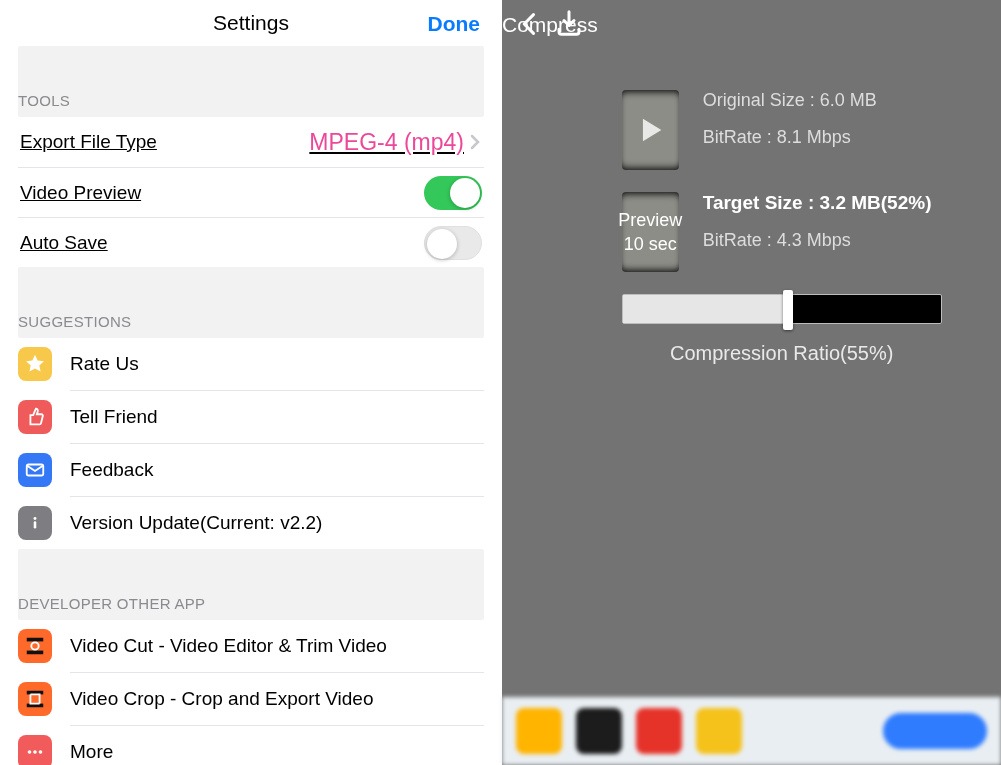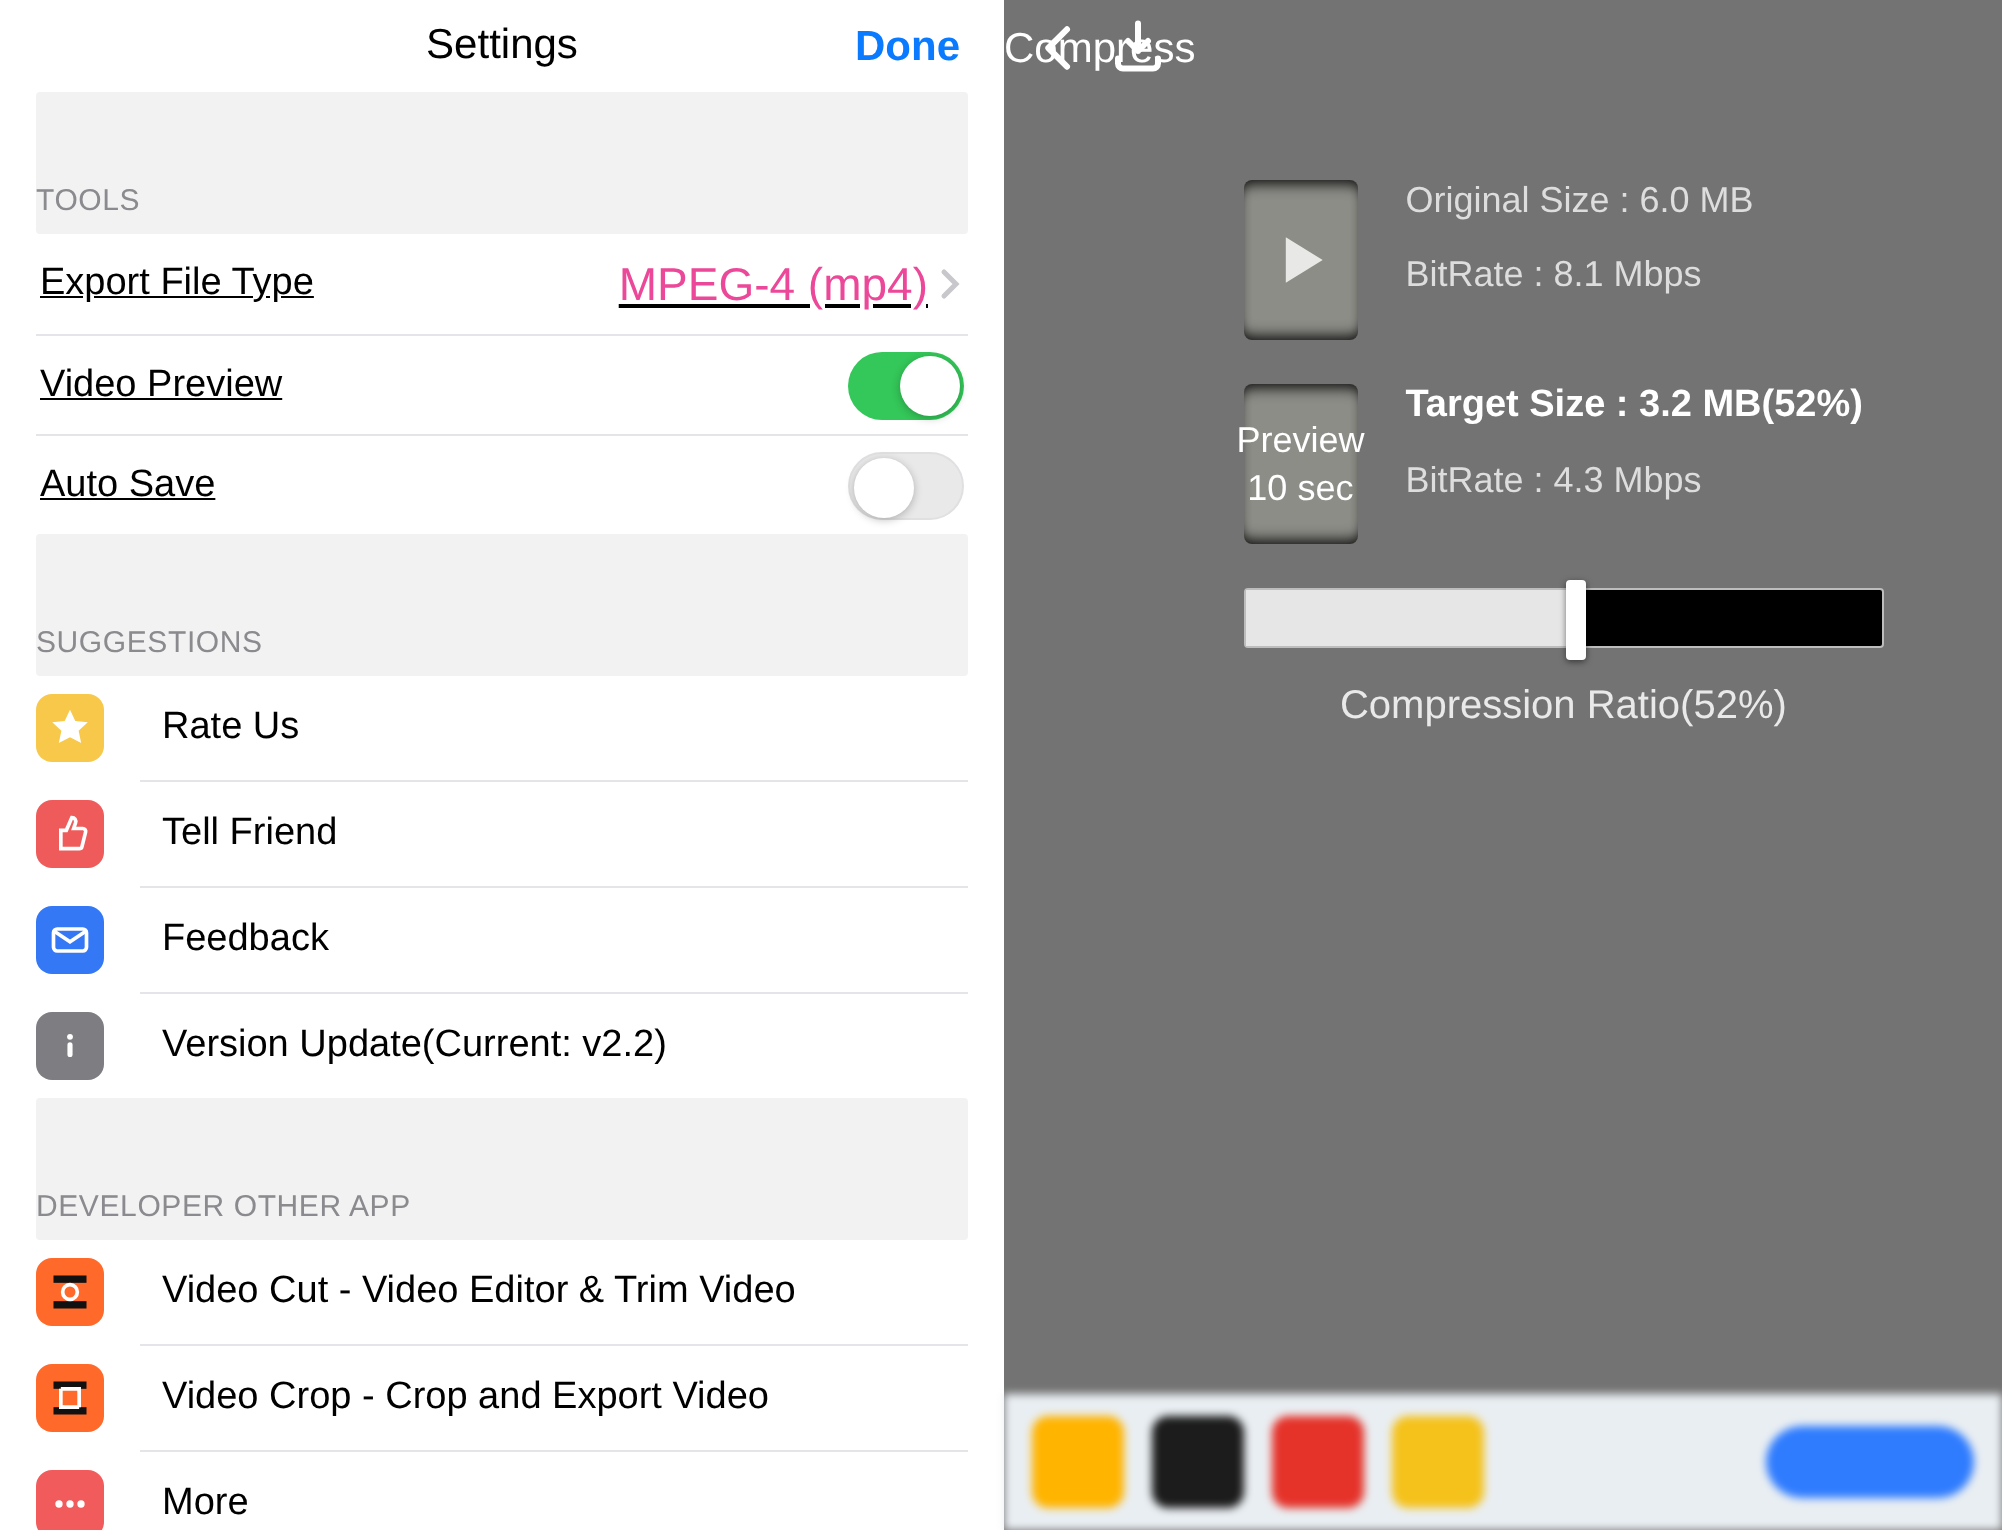--- a/index.html
+++ b/index.html
@@ -88,21 +88,21 @@
   .toggle .knob {
     position: absolute; top: 2px; width: 30px; height: 30px; border-radius: 50%;
     background: #fff; box-shadow: 0 1px 4px rgba(0,0,0,0.25);
   }
   .toggle.on { background: #34c759; }
   .toggle.on .knob { right: 2px; }
   .toggle.off { background: #e9e9ea; border:1px solid #e0e0e2; }
   .toggle.off .knob { left: 2px; }
   
   .iconrow {
-    background:#fff; display:flex; align-items:center; min-height:52px;gap:11px;
+    background:#fff; display:flex; align-items:center; min-height:52px;
   }
   .icon-badge {
     width:34px;height:34px;border-radius:8px;display:flex;align-items:center;justify-content:center;
     margin-right:18px; flex-shrink:0;
   }
   .icon-badge svg { width:22px;height:22px; }
   .bg-yellow{background:#f7c84a;}
   .bg-red{background:#ef5b5b;}
   .bg-blue{background:#3478f6;}
   .bg-gray{background:#7d7d82;}
@@ -337,21 +337,21 @@
         <div class="strong">Target Size : 3.2 MB(52%)</div>
         <div class="line">BitRate : 4.3 Mbps</div>
       </div>
     </div>
 
     <div class="slider-wrap">
       <div class="slider">
         <div class="slider-fill" id="sfill" style="width: 52%;"></div>
         <div class="slider-thumb" id="sthumb" style="left: calc(52% - 5px);"></div>
       </div>
-      <div class="slider-label">Compression Ratio(52%)</div>
+      <div class="slider-label">Compression Ratio(55%)</div>
     </div>
   </div>
 
   <div class="adbar">
     <div class="adq adqa"></div>
     <div class="adq adqb"></div>
     <div class="adq adqc"></div>
     <div class="adq adqd"></div>
     <div class="adbtn"></div>
   </div>

